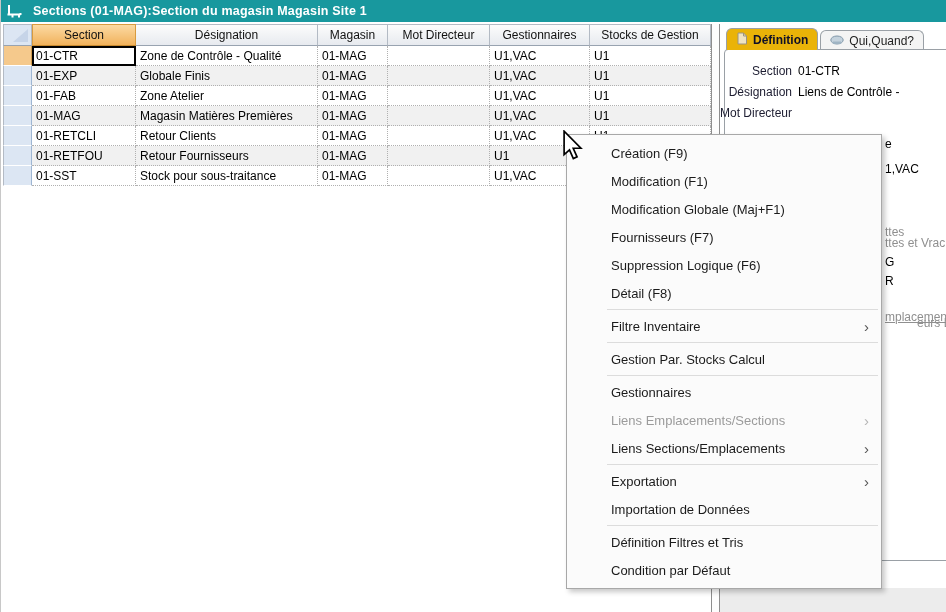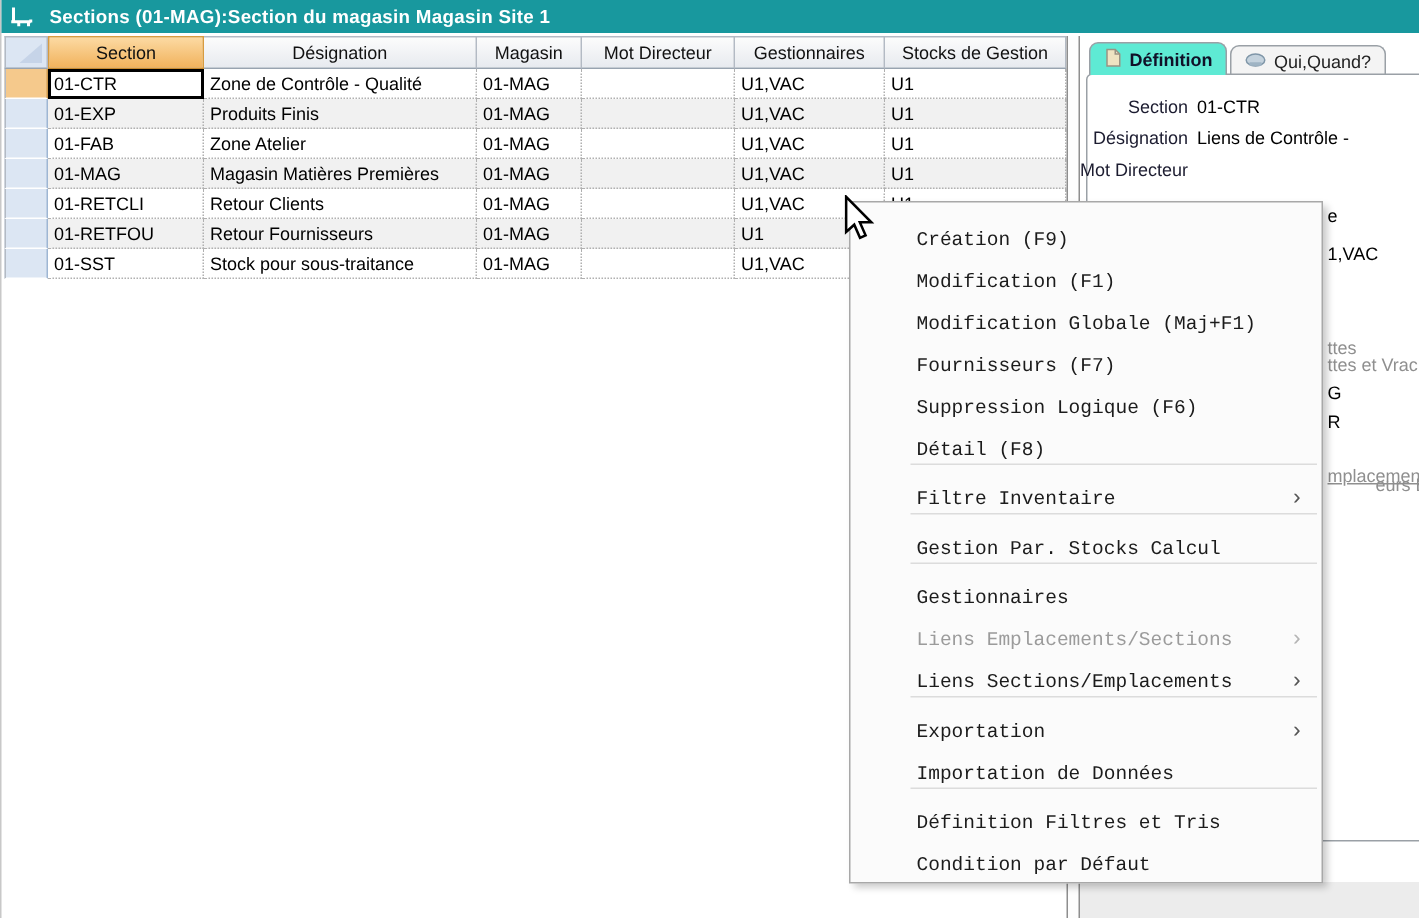--- a/index.html
+++ b/index.html
@@ -36,34 +36,34 @@
   
   .splitter{position:absolute;left:710px;top:24px;width:9px;height:588px;background:#fdfdfd;
             border-left:1px solid #8e8e8e;border-right:1px solid #8e8e8e;box-sizing:border-box;}
 
   
   .panel{position:absolute;left:719px;top:22px;width:227px;height:566px;background:#fff;overflow:hidden;}
   .tabs{position:absolute;left:6px;top:6px;display:flex;align-items:flex-end;height:22px;}
   .tab{display:flex;align-items:center;gap:5px;box-sizing:border-box;height:20px;padding:0 9px;
        font-size:12px;color:#222;background:#f4f4f4;border:1px solid #9aa0a6;border-bottom:none;
        border-radius:6px 6px 0 0;margin-right:2px;}
-  .tab.active{background:#5eead4;font-weight:bold;height:22px;z-index:2;color:#101028;}
+  .tab.active{background:#eab308;font-weight:bold;height:22px;z-index:2;color:#101028;}
   .page{position:absolute;left:4px;top:27px;width:240px;height:512px;box-sizing:border-box;
         border:1px solid #9aa0a6;border-radius:4px;background:#fff;}
   .fieldrow{position:absolute;display:flex;align-items:center;height:16px;font-size:12px;}
   .flabel{width:72px;text-align:right;color:#1c1c30;white-space:nowrap;}
   .fvalue{margin-left:6px;color:#000;white-space:nowrap;overflow:hidden;width:146px;}
   .frag{position:absolute;left:165px;font-size:12px;color:#000;white-space:nowrap;}
   .frag.muted{color:#8f8f8f;}
   .panelbottom{position:absolute;left:719px;top:588px;width:227px;height:24px;background:#ececec;}
 
   
   .menu{position:absolute;left:565px;top:134px;width:316px;box-sizing:border-box;background:#fbfbfb;
         border:1px solid #a8a8a8;box-shadow:3px 3px 5px rgba(0,0,0,.22);padding:4px 0;z-index:10;}
-  .mi{height:28px;display:flex;align-items:flex-end;padding:0 12px 0 44px;font-size:13px;color:#1b1b1b;font-family:Liberation Mono, monospace;}
+  .mi{height:28px;display:flex;align-items:center;padding:0 12px 0 44px;font-size:13px;color:#1b1b1b;}
   .mi .arrow{margin-left:auto;color:#555;font-size:15px;line-height:1;}
   .mi.disabled{color:#9b9b9b;}
   .mi.disabled .arrow{color:#b5b5b5;}
   .msep{height:1px;background:#dcdcdc;margin:2px 3px 2px 40px;}
 
   
   .cursor{position:absolute;left:561px;top:130px;z-index:20;pointer-events:none;}
 </style>
 </head>
 <body>
@@ -95,21 +95,21 @@
           <div class="cell" style="width: 104px;">01-CTR</div>
           <div class="cell" style="width: 182px;">Zone de Contrôle - Qualité</div>
           <div class="cell" style="width: 70px;">01-MAG</div>
           <div class="cell" style="width: 102px;"></div>
           <div class="cell" style="width: 100px;">U1,VAC</div>
           <div class="cell" style="width: 121px;">U1</div>
         </div>
         <div class="trow">
           <div class="rcell" style="width: 29px;"></div>
           <div class="cell alt" style="width: 104px;">01-EXP</div>
-          <div class="cell alt" style="width: 182px;">Produits Finis</div>
+          <div class="cell alt" style="width: 182px;">Globale Finis</div>
           <div class="cell alt" style="width: 70px;">01-MAG</div>
           <div class="cell alt" style="width: 102px;"></div>
           <div class="cell alt" style="width: 100px;">U1,VAC</div>
           <div class="cell alt" style="width: 121px;">U1</div>
         </div>
         <div class="trow">
           <div class="rcell" style="width: 29px;"></div>
           <div class="cell" style="width: 104px;">01-FAB</div>
           <div class="cell" style="width: 182px;">Zone Atelier</div>
           <div class="cell" style="width: 70px;">01-MAG</div>

